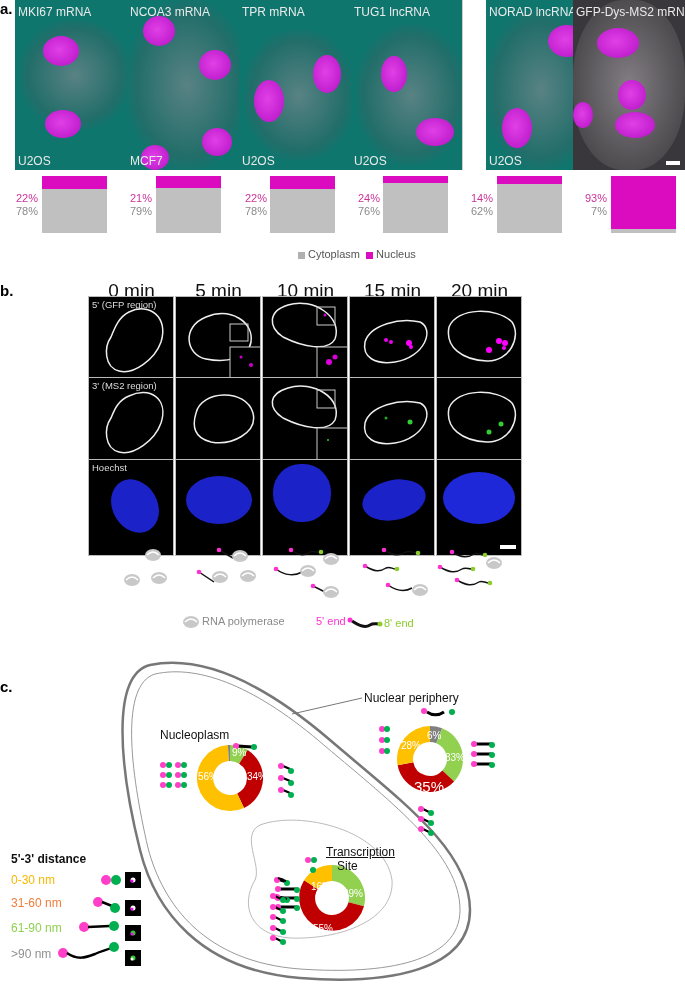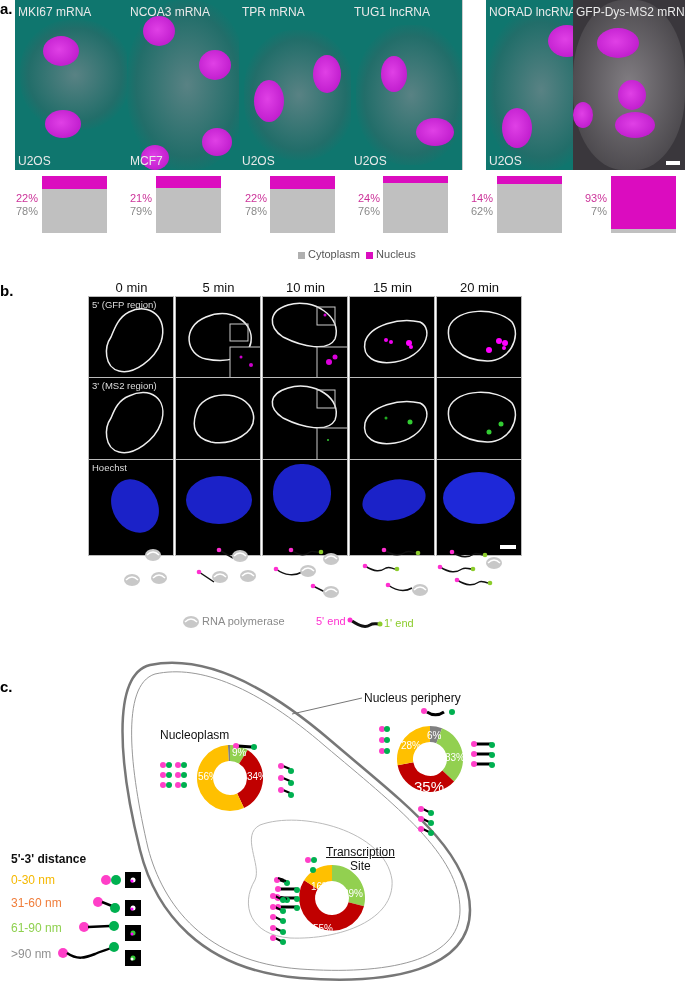--- a/index.html
+++ b/index.html
@@ -13,21 +13,21 @@
   .cyto{position:absolute;border-radius:45%;background:radial-gradient(ellipse at center,rgba(150,140,150,.55),rgba(90,85,92,.25) 60%,rgba(0,0,0,0) 75%);}
   .nuc{position:absolute;border-radius:50%;background:radial-gradient(ellipse at 45% 45%,#e040e6,#c21fcf 70%,#9a199f);}
   .scalebar{position:absolute;background:#fff;height:4px;}
   .barwrap{position:absolute;top:176px;width:65px;height:57px;background:#c0c0c0;}
   .barwrap .nuc-seg{position:absolute;left:0;top:0;width:100%;background:#db0cbf;}
   .pct-n{position:absolute;font-size:11px;color:#cc3399;text-align:right;width:30px;}
   .pct-c{position:absolute;font-size:11px;color:#8a8a8a;text-align:right;width:30px;}
   .legend-a{position:absolute;top:248px;left:298px;font-size:11px;color:#555;white-space:nowrap;}
   .sw{display:inline-block;width:7px;height:7px;margin-right:3px;vertical-align:middle;}
   
-  .tcol{position:absolute;top:280px;width:87px;text-align:center;font-size:13px;color:#111;}
+  .tcol{position:absolute;top:280px;width:87px;text-align:center;font-size:19px;color:#111;}
   .tile{position:absolute;width:86px;height:97px;background:#000;border:1px solid #bbb;box-sizing:border-box;overflow:hidden;}
   .tile .lbl{position:absolute;left:3px;top:2px;font-size:9.5px;color:#ddd;white-space:nowrap;}
   .polymerase-text{position:absolute;font-size:11px;}
   
   .c-label{position:absolute;font-size:12px;color:#111;white-space:nowrap;}
   .dist-label{position:absolute;font-size:12px;}
 </style>
 </head>
 <body>
 
@@ -289,21 +289,21 @@
     <circle cx="377" cy="40" r="2.3" fill="#ff2fd0"></circle>
     <circle cx="410" cy="43" r="2.3" fill="#8ccc2c"></circle>
 
   <use href="#pol" x="111" y="82"></use>
   <path d="M272 81 C280 86,285 88,290 85 C293 83,295 84,299 84" stroke="#111" stroke-width="3" fill="none"></path>
     <circle cx="270" cy="80" r="2.5" fill="#ff2fd0"></circle>
     <circle cx="300" cy="84" r="2.5" fill="#8ccc2c"></circle>
 </svg>
 <span class="polymerase-text" style="left:202px;top:615px;color:#8a8a8a;">RNA polymerase</span>
 <span class="polymerase-text" style="left:316px;top:615px;color:#ff2fd0;">5' end</span>
-<span class="polymerase-text" style="left:384px;top:617px;color:#8ccc2c;">1' end</span>
+<span class="polymerase-text" style="left:384px;top:617px;color:#8ccc2c;">8' end</span>
 
 <div class="abs panel-letter" style="left:0;top:678px;">c.</div>
 
 <svg class="abs" style="left:0;top:650px;" width="685" height="335">
 
   <path d="M150 15 C110 25,120 120,140 200 C155 260,200 320,300 328 C390 335,470 320,470 260 C470 200,400 150,330 90 C260 30,200 5,150 15Z" fill="none" stroke="#777" stroke-width="2.5"></path>
   <path d="M155 24 C120 35,130 120,148 198 C163 255,205 312,300 319 C385 325,460 312,460 260 C460 205,395 155,325 96 C258 38,200 14,155 24Z" fill="none" stroke="#999" stroke-width="1"></path>
 
   <path d="M292 64 L362 48" stroke="#777" stroke-width="1"></path>
 
@@ -799,24 +799,24 @@
 
 <span class="abs" style="left:401px;top:740px;font-size:10px;color:#fff;">28%</span>
 <span class="abs" style="left:414px;top:778px;font-size:15px;color:#fff;">35%</span>
 <span class="abs" style="left:445px;top:752px;font-size:10px;color:#fff;">83%</span>
 <span class="abs" style="left:427px;top:730px;font-size:10px;color:#fff;">6%</span>
 
 <span class="abs" style="left:311px;top:881px;font-size:10px;color:#fff;">16%</span>
 <span class="abs" style="left:313px;top:923px;font-size:10px;color:#fff;">55%</span>
 <span class="abs" style="left:343px;top:888px;font-size:10px;color:#fff;">29%</span>
 
-<span class="c-label" style="left:364px;top:691px;">Nucleus periphery</span>
+<span class="c-label" style="left:364px;top:691px;">Nuclear periphery</span>
 <span class="c-label" style="left:160px;top:728px;">Nucleoplasm</span>
 <span class="c-label" style="left:326px;top:845px;text-decoration:underline;">Transcription</span>
-<span class="c-label" style="left:350px;top:859px;">Site</span>
+<span class="c-label" style="left:337px;top:859px;">Site</span>
 
 <div>
   <span class="abs" style="left:11px;top:852px;font-size:12px;font-weight:bold;color:#111;">5'-3' distance</span>
   <span class="dist-label" style="left:11px;top:873px;color:#f5b800;">0-30 nm</span>
   <span class="dist-label" style="left:11px;top:896px;color:#f07d3a;">31-60 nm</span>
   <span class="dist-label" style="left:11px;top:921px;color:#8fd14f;">61-90 nm</span>
   <span class="dist-label" style="left:11px;top:947px;color:#909090;">&gt;90 nm</span>
   <svg class="abs" style="left:55px;top:866px;" width="90" height="100">
 
     <circle cx="51" cy="14" r="5" fill="#ff3fc8"></circle>

